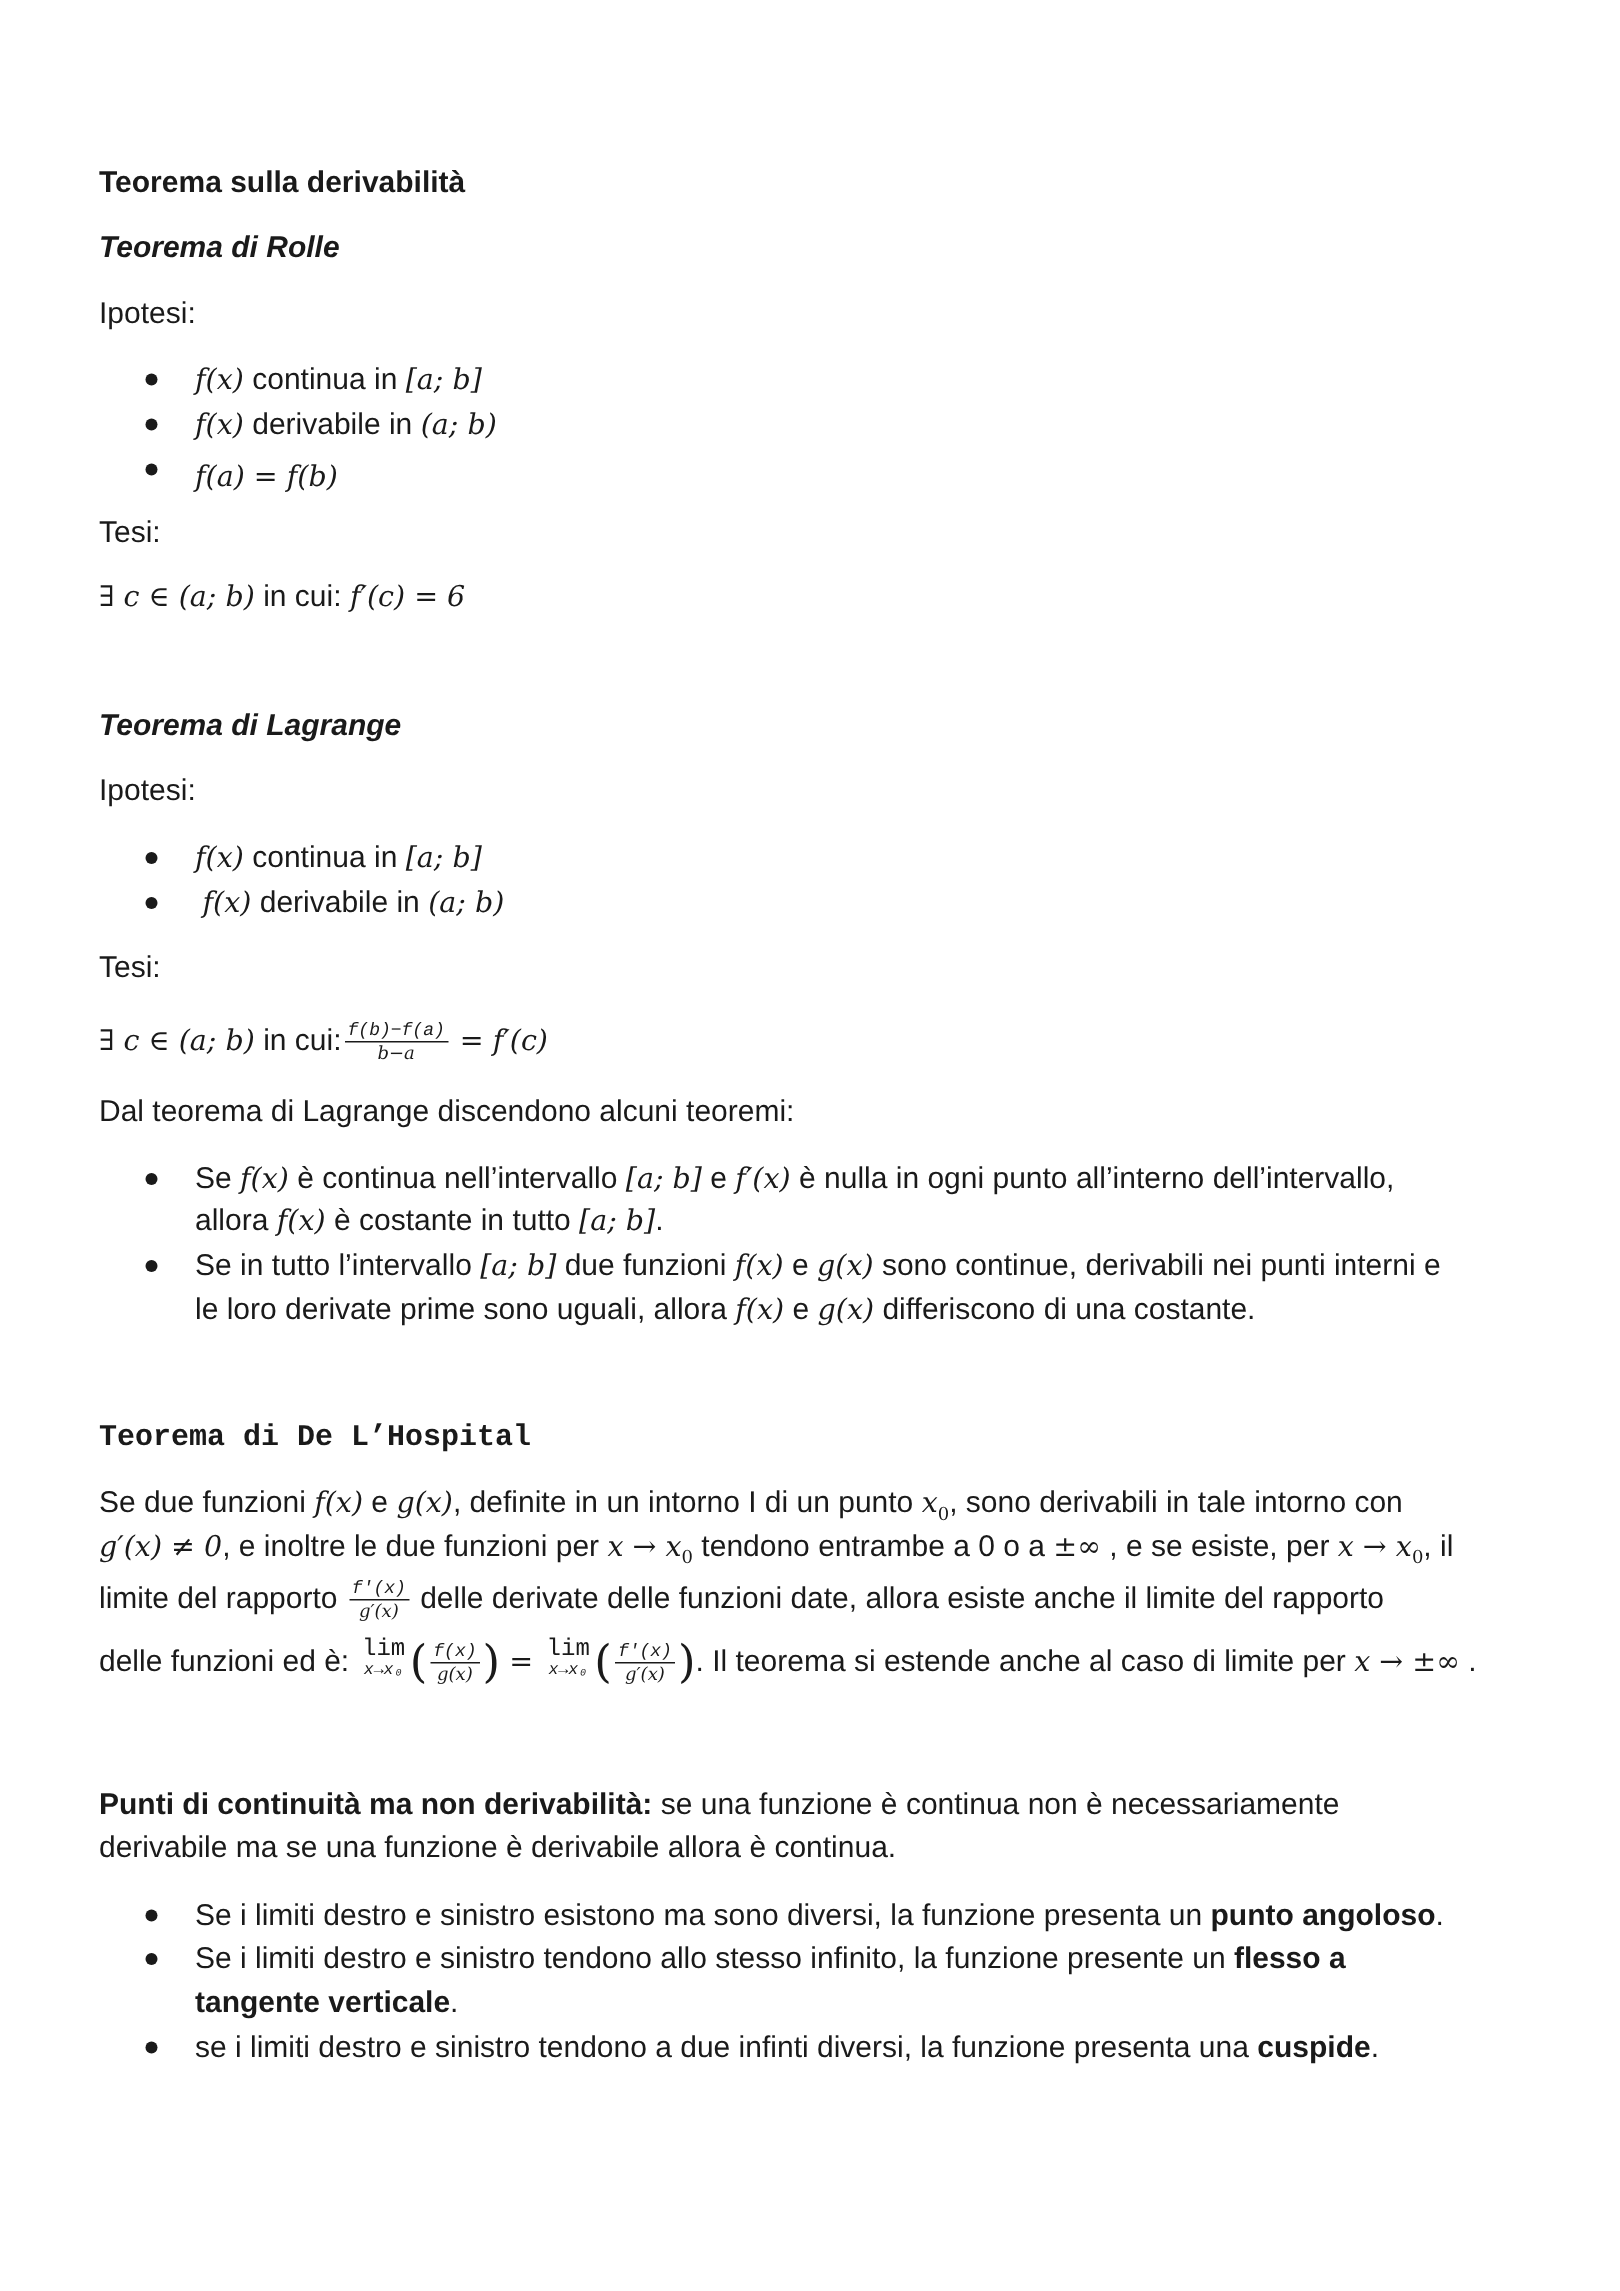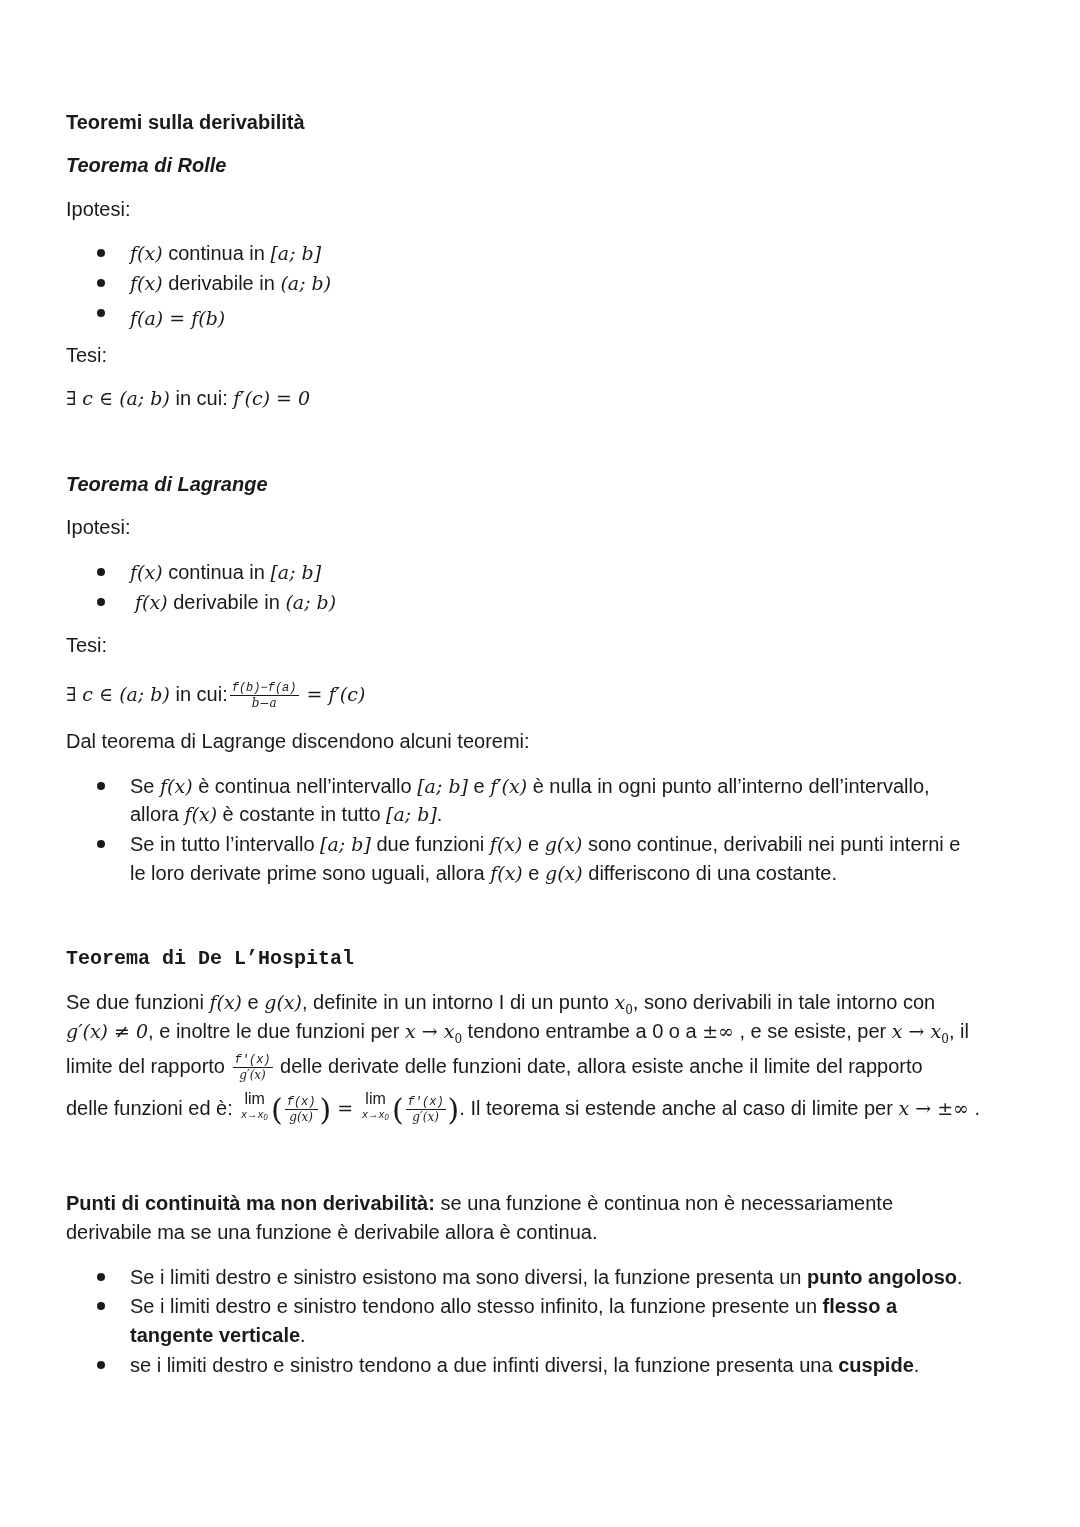--- a/index.html
+++ b/index.html
@@ -9,49 +9,49 @@
   }
   .ln { position: absolute; left: 66px; white-space: nowrap; line-height: 24px; }
   .b { font-weight: bold; }
   .bi { font-weight: bold; font-style: italic; text-align: right; }
   .m { font-family: "DejaVu Serif", serif; font-style: italic; font-size: 19px; }
   .mu { font-family: "DejaVu Serif", serif; font-size: 19px; }
   .bullet { position: absolute; left: 97px; width: 8px; height: 8px; border-radius: 50%; background: #1a1a1a; }
   .frac { display: inline-flex; flex-direction: column; align-items: center; vertical-align: middle; font-family: "DejaVu Serif", serif; font-style: italic; font-size: 12px; line-height: 14px; margin: 0 2px; }
   .frac .num { border-bottom: 1px solid #1a1a1a; padding: 0 2px; font-family: Liberation Mono, monospace; }
   .frac .den { padding: 0 2px; }
-  .lim { display: inline-flex; flex-direction: column; align-items: center; vertical-align: top; font-family: Liberation Sans, sans-serif; font-size: 16px; line-height: 18px; margin: 0 3px; }
+  .lim { display: inline-flex; flex-direction: column; align-items: center; vertical-align: top; font-family: Liberation Mono, monospace; font-size: 16px; line-height: 18px; margin: 0 3px; }
   .lim .sub { font-style: italic; font-size: 11px; line-height: 12px; }
   .paren { font-family: "DejaVu Serif", serif; font-size: 30px; vertical-align: middle; font-weight: 200; }
   sub.s { font-size: 12px; }
 </style>
 </head>
 <body>
 
-<div class="ln b" style="top:110px;">Teoremi sulla derivabilità</div>
+<div class="ln b" style="top:110px;">Teorema sulla derivabilità</div>
 
 <div class="ln bi" style="top:153px;">Teorema di Rolle</div>
 <div class="ln" style="top:197px;">Ipotesi:</div>
 
 <div class="bullet" style="top:249px;"></div>
 <div class="ln" style="top:241px; left:130px;">
   <span class="m">f(x)</span><span> continua in </span><span class="m">[a; b]</span>
 </div>
 <div class="bullet" style="top:279px;"></div>
 <div class="ln" style="top:271px; left:130px;">
   <span class="m">f(x)</span><span> derivabile in </span><span class="m">(a; b)</span>
 </div>
 <div class="bullet" style="top:309px;"></div>
 <div class="ln" style="top:306px; left:130px;">
   <span class="m">f(a) = f(b)</span>
 </div>
 
 <div class="ln" style="top:343px;">Tesi:</div>
 <div class="ln" style="top:386px;">
-  <span class="m">∃ c ∈ (a; b)</span><span> in cui: </span><span class="m">f′(c) = 0</span>
+  <span class="m">∃ c ∈ (a; b)</span><span> in cui: </span><span class="m">f′(c) = 6</span>
 </div>
 
 <div class="ln bi" style="top:472px;">Teorema di Lagrange</div>
 <div class="ln" style="top:515px;">Ipotesi:</div>
 
 <div class="bullet" style="top:568px;"></div>
 <div class="ln" style="top:560px; left:130px;">
   <span class="m">f(x)</span><span> continua in </span><span class="m">[a; b]</span>
 </div>
 <div class="bullet" style="top:598px;"></div>

